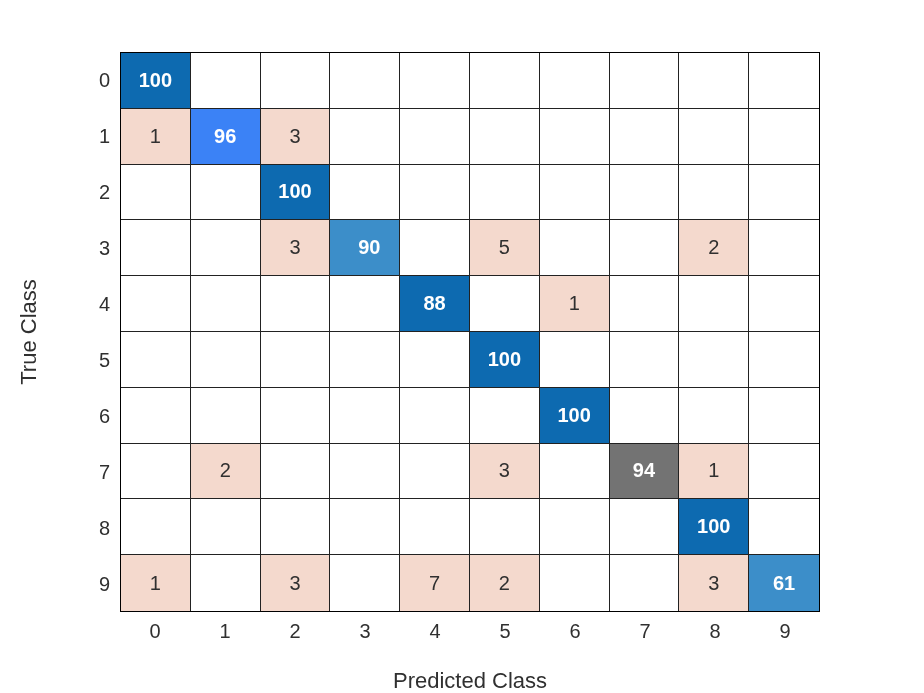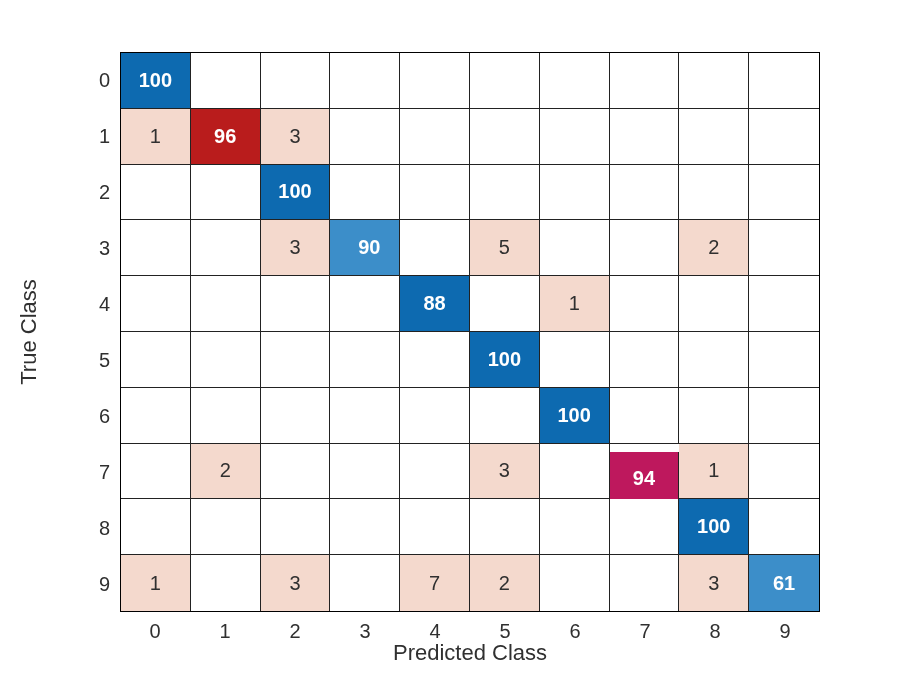--- a/index.html
+++ b/index.html
@@ -41,21 +41,21 @@
     font-size: 20px;
     color: #303030;
   }
   .tick-x { top: 100%; margin-top: 8px; transform: translateX(-50%); }
   .tick-y { right: 100%; margin-right: 10px; transform: translateY(-50%); }
   .axis-label-x {
     position: absolute;
     top: 100%;
     left: 50%;
     transform: translateX(-50%);
-    margin-top: 28px;
+    margin-top: 56px;
     font-size: 22px;
   }
   .axis-label-y {
     position: absolute;
     right: 100%;
     top: 50%;
     transform: translateY(-50%) rotate(-90deg);
     transform-origin: center;
     margin-right: 38px;
     font-size: 22px;
@@ -75,21 +75,21 @@
       <div class="cell" style="left: 30%; top: 0%; width: 10%; height: 10%; background: rgb(255, 255, 255);"></div>
       <div class="cell" style="left: 40%; top: 0%; width: 10%; height: 10%; background: rgb(255, 255, 255);"></div>
       <div class="cell" style="left: 50%; top: 0%; width: 10%; height: 10%; background: rgb(255, 255, 255);"></div>
       <div class="cell" style="left: 60%; top: 0%; width: 10%; height: 10%; background: rgb(255, 255, 255);"></div>
       <div class="cell" style="left: 70%; top: 0%; width: 10%; height: 10%; background: rgb(255, 255, 255);"></div>
       <div class="cell" style="left: 80%; top: 0%; width: 10%; height: 10%; background: rgb(255, 255, 255);"></div>
       <div class="cell last-col" style="left: 90%; top: 0%; width: 10%; height: 10%; background: rgb(255, 255, 255);"></div>
       <div class="cell" style="left: 0%; top: 10%; width: 10%; height: 10%; background: rgb(244, 217, 205);">
         <span class="val-light">1</span>
       </div>
-      <div class="cell" style="left: 10%; top: 10%; width: 10%; height: 10%; background: #b91c1c;">
+      <div class="cell" style="left: 10%; top: 10%; width: 10%; height: 10%; background: #3b82f6;">
         <span class="val-dark">96</span>
       </div>
       <div class="cell" style="left: 20%; top: 10%; width: 10%; height: 10%; background: rgb(244, 217, 205);">
         <span class="val-light">3</span>
       </div>
       <div class="cell" style="left: 30%; top: 10%; width: 10%; height: 10%; background: rgb(255, 255, 255);"></div>
       <div class="cell" style="left: 40%; top: 10%; width: 10%; height: 10%; background: rgb(255, 255, 255);"></div>
       <div class="cell" style="left: 50%; top: 10%; width: 10%; height: 10%; background: rgb(255, 255, 255);"></div>
       <div class="cell" style="left: 60%; top: 10%; width: 10%; height: 10%; background: rgb(255, 255, 255);"></div>
       <div class="cell" style="left: 70%; top: 10%; width: 10%; height: 10%; background: rgb(255, 255, 255);"></div>
@@ -167,21 +167,21 @@
       <div class="cell" style="left: 10%; top: 70%; width: 10%; height: 10%; background: rgb(244, 217, 205);">
         <span class="val-light">2</span>
       </div>
       <div class="cell" style="left: 20%; top: 70%; width: 10%; height: 10%; background: rgb(255, 255, 255);"></div>
       <div class="cell" style="left: 30%; top: 70%; width: 10%; height: 10%; background: rgb(255, 255, 255);"></div>
       <div class="cell" style="left: 40%; top: 70%; width: 10%; height: 10%; background: rgb(255, 255, 255);"></div>
       <div class="cell" style="left: 50%; top: 70%; width: 10%; height: 10%; background: rgb(244, 217, 205);">
         <span class="val-light">3</span>
       </div>
       <div class="cell" style="left: 60%; top: 70%; width: 10%; height: 10%; background: rgb(255, 255, 255);"></div>
-      <div class="cell" style="left: 70%; top: 70%; width: 10%; height: 10%; background: #be185d; margin-top: 8px;">
+      <div class="cell" style="left: 70%; top: 70%; width: 10%; height: 10%; background: #737373;">
         <span class="val-dark">94</span>
       </div>
       <div class="cell" style="left: 80%; top: 70%; width: 10%; height: 10%; background: rgb(244, 217, 205);">
         <span class="val-light">1</span>
       </div>
       <div class="cell last-col" style="left: 90%; top: 70%; width: 10%; height: 10%; background: rgb(255, 255, 255);"></div>
       <div class="cell" style="left: 0%; top: 80%; width: 10%; height: 10%; background: rgb(255, 255, 255);"></div>
       <div class="cell" style="left: 10%; top: 80%; width: 10%; height: 10%; background: rgb(255, 255, 255);"></div>
       <div class="cell" style="left: 20%; top: 80%; width: 10%; height: 10%; background: rgb(255, 255, 255);"></div>
       <div class="cell" style="left: 30%; top: 80%; width: 10%; height: 10%; background: rgb(255, 255, 255);"></div>

